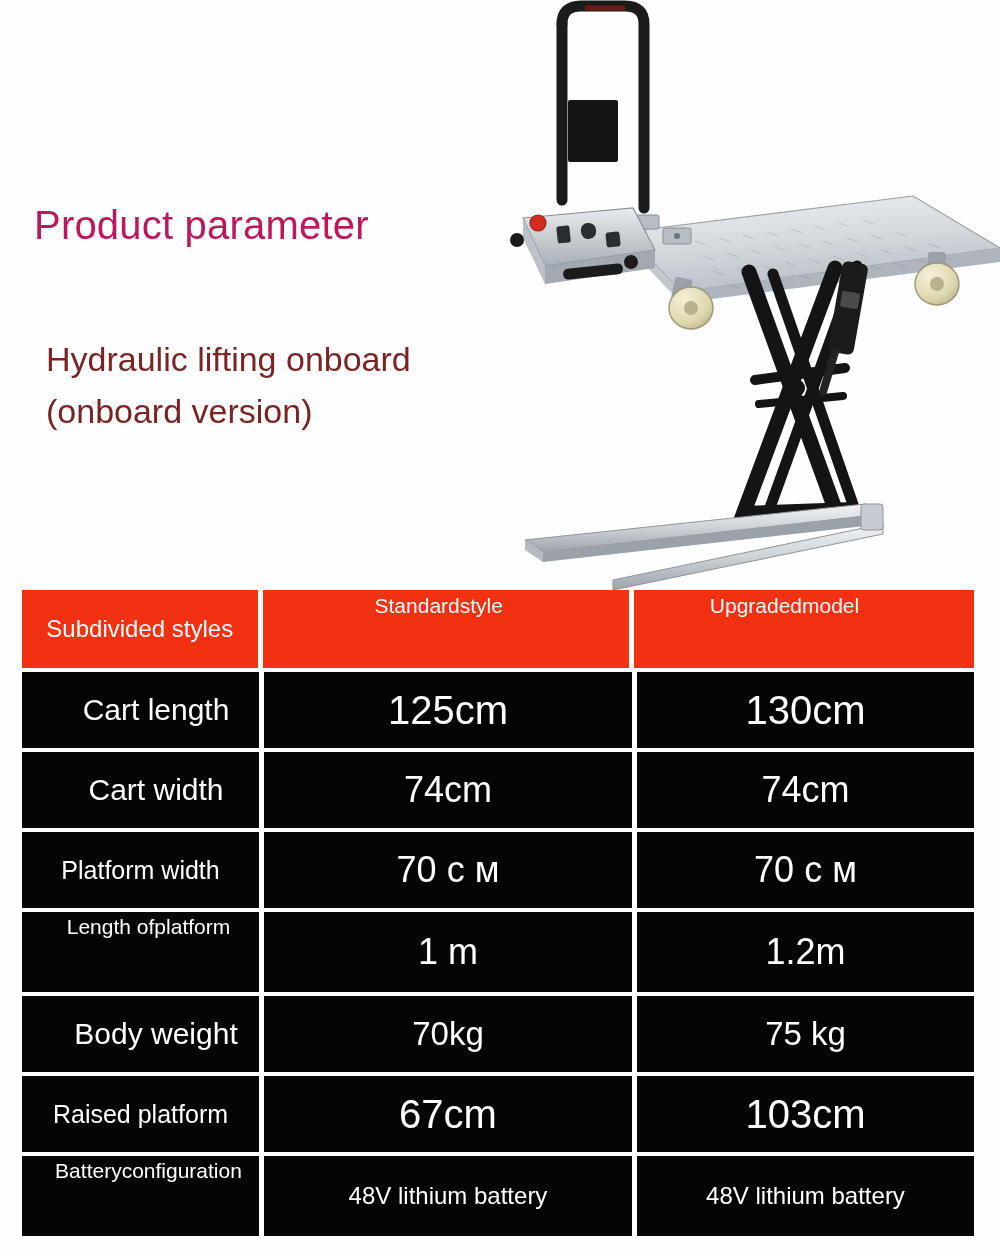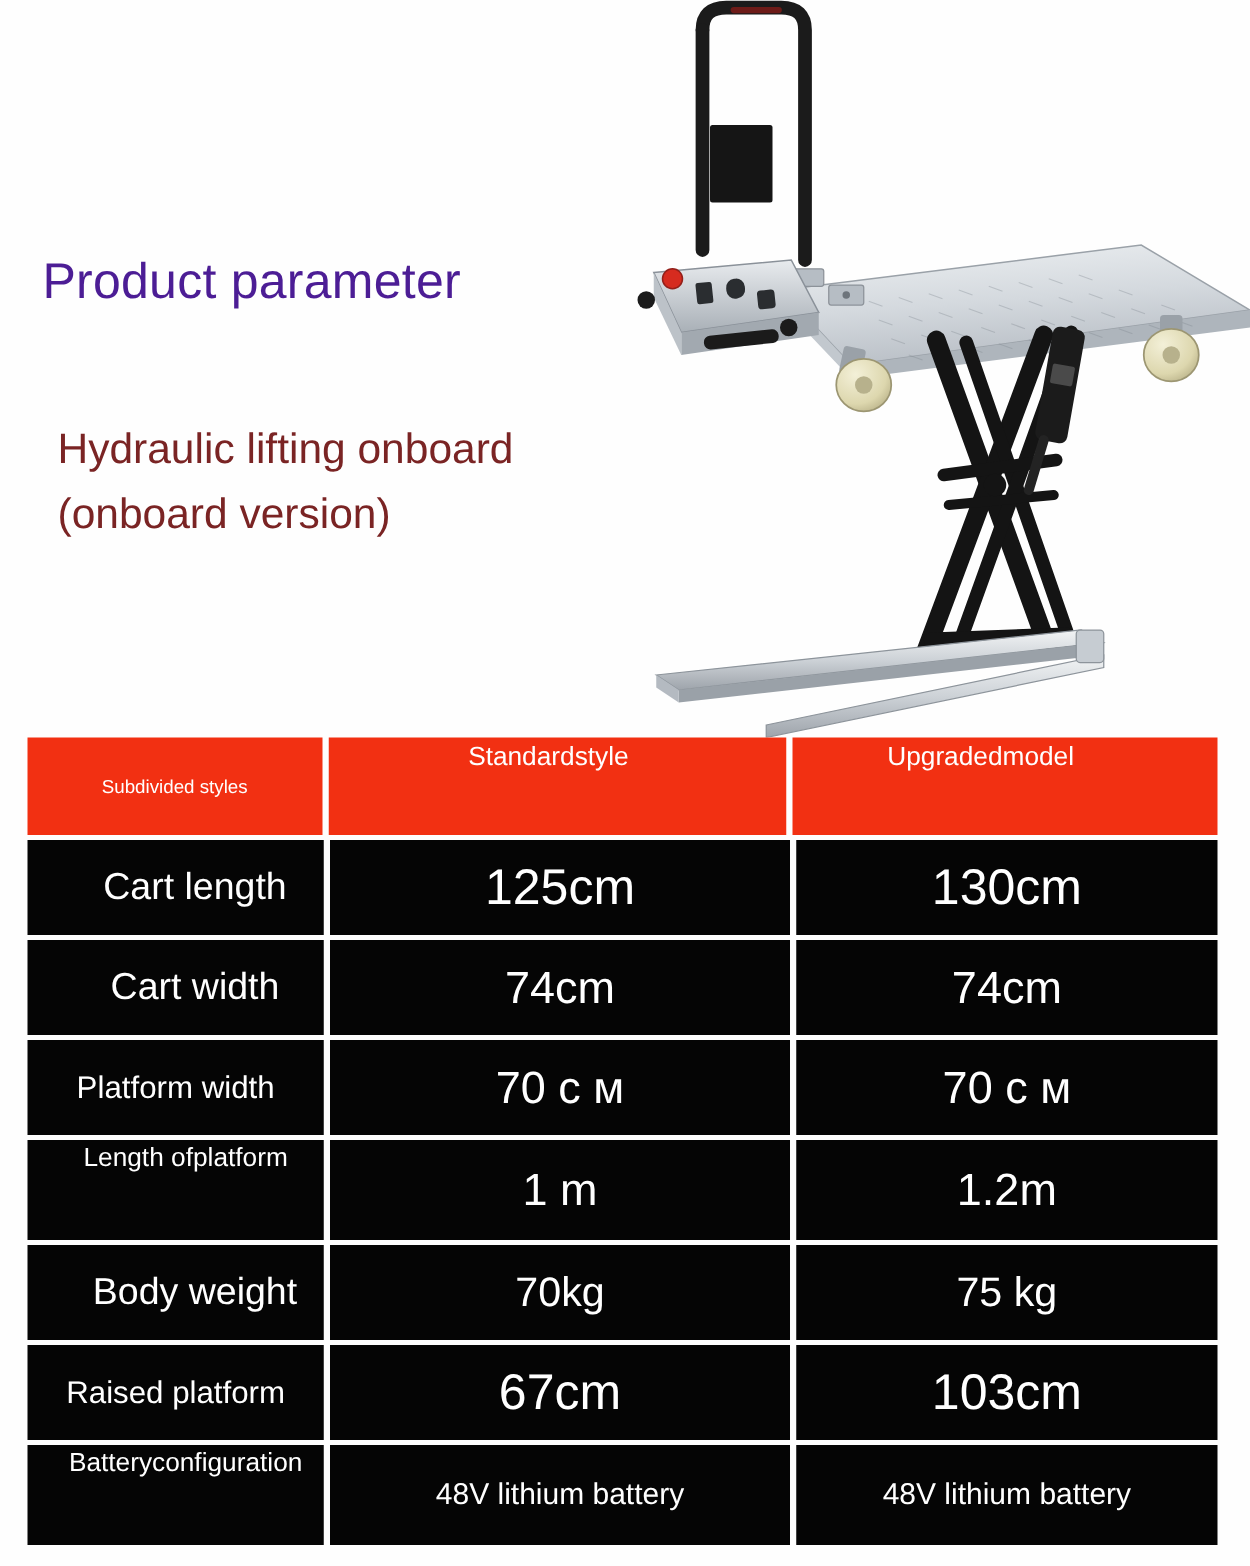--- a/index.html
+++ b/index.html
@@ -8,21 +8,21 @@
     background:#fefefe;
     font-family:"Liberation Sans", sans-serif;
     overflow:hidden;
     position:relative;
   }
 
   
   .headings{position:absolute;left:0;top:0;width:520px;}
   .page-title{
     position:absolute;left:34px;top:203px;
-    font-size:40px;color:#4c1d95;font-weight:400;
+    font-size:40px;color:#be185d;font-weight:400;
     letter-spacing:.2px;white-space:nowrap;
   }
   .subtitle{
     position:absolute;left:46px;top:333px;
     font-size:34px;color:#7a2424;font-weight:400;
     line-height:52px;width:470px;
   }
   .subtitle span{display:block;}
 
   
@@ -43,21 +43,21 @@
     color:#ffffff;text-align:center;
     background:#050505;
   }
   .c-label{width:237px;margin-right:5px;padding:0 6px;}
   .c-std{width:368px;margin-right:5px;}
   .c-upg{width:337px;}
 
   
   .hrow .cell{background:#f23012;}
   .hrow{height:78px;}
-  .hrow .c-label{font-size:15px;}
+  .hrow .c-label{font-size:24px;}
   .hrow .c-std,.hrow .c-upg{font-size:21px;line-height:31px;}
   .hrow .c-upg{width:342px;justify-content:flex-start;padding-left:76px;text-align:left;}
   .hrow .c-std{justify-content:flex-start;padding-left:112px;text-align:left;}
 
   
   .brow{height:76px;}
   .brow-tall{height:80px;}
 
   .lbl-xl{font-size:30px;padding-left:37px;}
   .lbl-lg{font-size:25px;}

